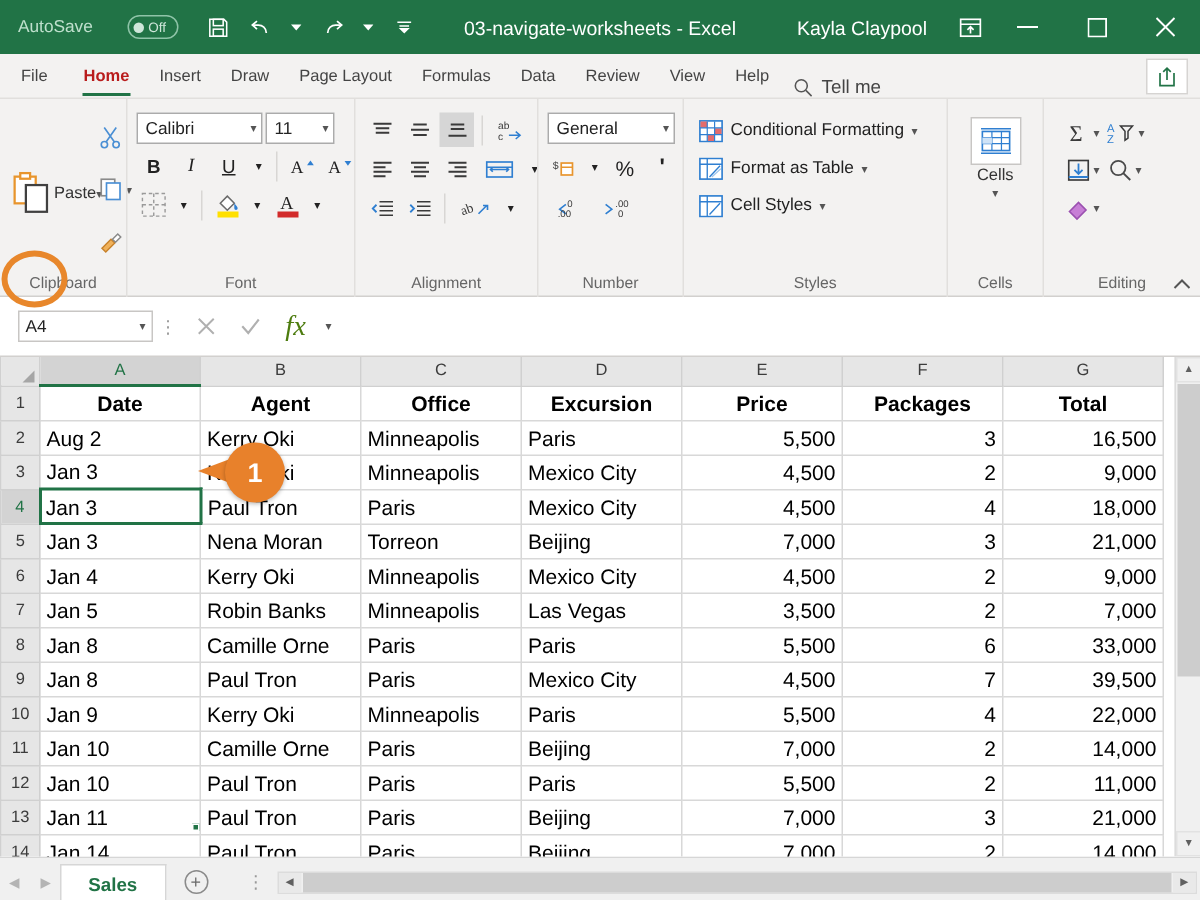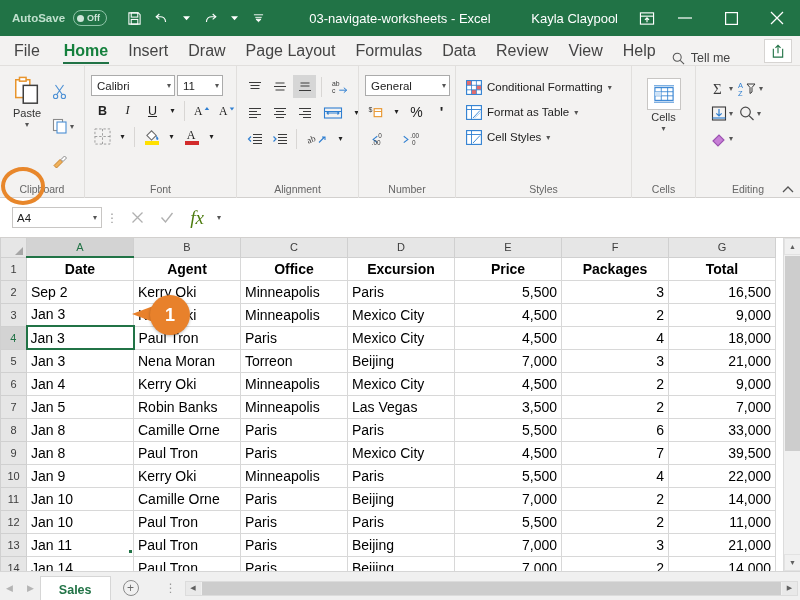--- a/index.html
+++ b/index.html
@@ -9,21 +9,21 @@
     font-family: "Liberation Sans", sans-serif;
     background: #fff;
   }
   #app { position: relative; width: 800px; height: 600px; background:#fff; }
 
   
   .titlebar {
     height: 36px; background: #217346; color: #fff;
     display: flex; align-items: center; position: relative;
   }
-  .autosave-wrap { display:flex; align-items:center; gap:8px; margin-left:12px;font-weight:bold; }
+  .autosave-wrap { display:flex; align-items:center; gap:23px; margin-left:12px; }
   .autosave-label { font-size: 11.5px; color: #bfe0cd; }
   .autosave-toggle {
     width: 34px; height: 16px; border-radius: 9px;
     border: 1px solid #8fc4a8; display:flex; align-items:center;
     padding: 0 3px; gap:3px;
   }
   .autosave-knob { width:7px; height:7px; border-radius:50%; background:#cfe6da; }
   .autosave-off { font-size:9px; color:#cfe6da; line-height:1; }
   .qat { display:flex; align-items:center; gap:2px; margin-left:14px; }
   .qat-btn {
@@ -42,25 +42,25 @@
     width: 46px; height: 36px; display:flex; align-items:center; justify-content:center;
     font-size: 14px; color:#fff;
   }
 
   
   .tabbar {
     height: 30px; background:#f3f2f1; display:flex; align-items:flex-end;
     border-bottom: 1px solid #e1dfdd; position:relative;
   }
   .tab {
-    font-size: 16px; color:#444; padding: 0 10px; height:29px;
+    font-size: 11px; color:#444; padding: 0 10px; height:29px;
     display:flex; align-items:center; position:relative; white-space:nowrap;
   }
   .tab.first { padding-left: 14px; padding-right:14px; }
-  .tab.active { color:#15803d; font-weight:600; }
+  .tab.active { color:#b91c1c; font-weight:600; }
   .tab.active::after {
     content:""; position:absolute; left:9px; right:9px; bottom:1px; height:2.5px; background:#217346;
   }
   .tellme { display:flex; align-items:center; gap:6px; font-size:12.5px; color:#444; padding-left:6px; }
   .share-btn {
     margin-left:auto; margin-right:8px; margin-bottom:2px;
     width:28px; height:24px; border:1px solid #d6d4d2; background:#fff;
     display:flex; align-items:center; justify-content:center;
   }
 
@@ -71,21 +71,21 @@
   }
   .rgroup { position:relative; height:132px; padding: 4px 0 0 0; display:flex; flex-direction:column; }
   .rgroup + .rgroup { border-left: 1px solid #e1dfdd; }
   .rgroup-body { flex:1; display:flex; padding: 2px 6px; }
   .rgroup-title {
     height: 15px; font-size:10.5px; color:#666; text-align:center; line-height:13px;
     position:relative;
   }
 
   
-  .clip-paste { width:56px; display:flex; flex-direction:column; align-items:center; padding-top:4px; }
+  .clip-paste { width:56px; display:flex; flex-direction:row; align-items:center; padding-top:4px; }
   .paste-label { font-size:11px; color:#333; margin-top:1px; }
   .caret-dn { font-size:8px; color:#555; margin-top:1px; }
   .clip-small { display:flex; flex-direction:column; justify-content:space-around; padding: 4px 2px; gap:2px; }
   .clip-small-btn { display:flex; align-items:center; gap:2px; height:22px; padding:0 2px; }
 
   
   .font-rows { display:flex; flex-direction:column; gap:3px; padding-top:3px; }
   .frow { display:flex; align-items:center; gap:2px; }
   .combo {
     border:1px solid #ababab; background:#fff; height:21px;
@@ -742,21 +742,21 @@
         <td class="cell hdr">Date</td>
         <td class="cell hdr">Agent</td>
         <td class="cell hdr">Office</td>
         <td class="cell hdr">Excursion</td>
         <td class="cell hdr">Price</td>
         <td class="cell hdr">Packages</td>
         <td class="cell hdr">Total</td>
       </tr>
       <tr>
         <td class="rowhead">2</td>
-        <td class="cell">Sep 2</td>
+        <td class="cell">Aug 2</td>
         <td class="cell">Kerry Oki</td>
         <td class="cell">Minneapolis</td>
         <td class="cell">Paris</td>
         <td class="cell num">5,500</td>
         <td class="cell num">3</td>
         <td class="cell num">16,500</td>
       </tr>
       <tr>
         <td class="rowhead">3</td>
         <td class="cell">Jan 3</td>

